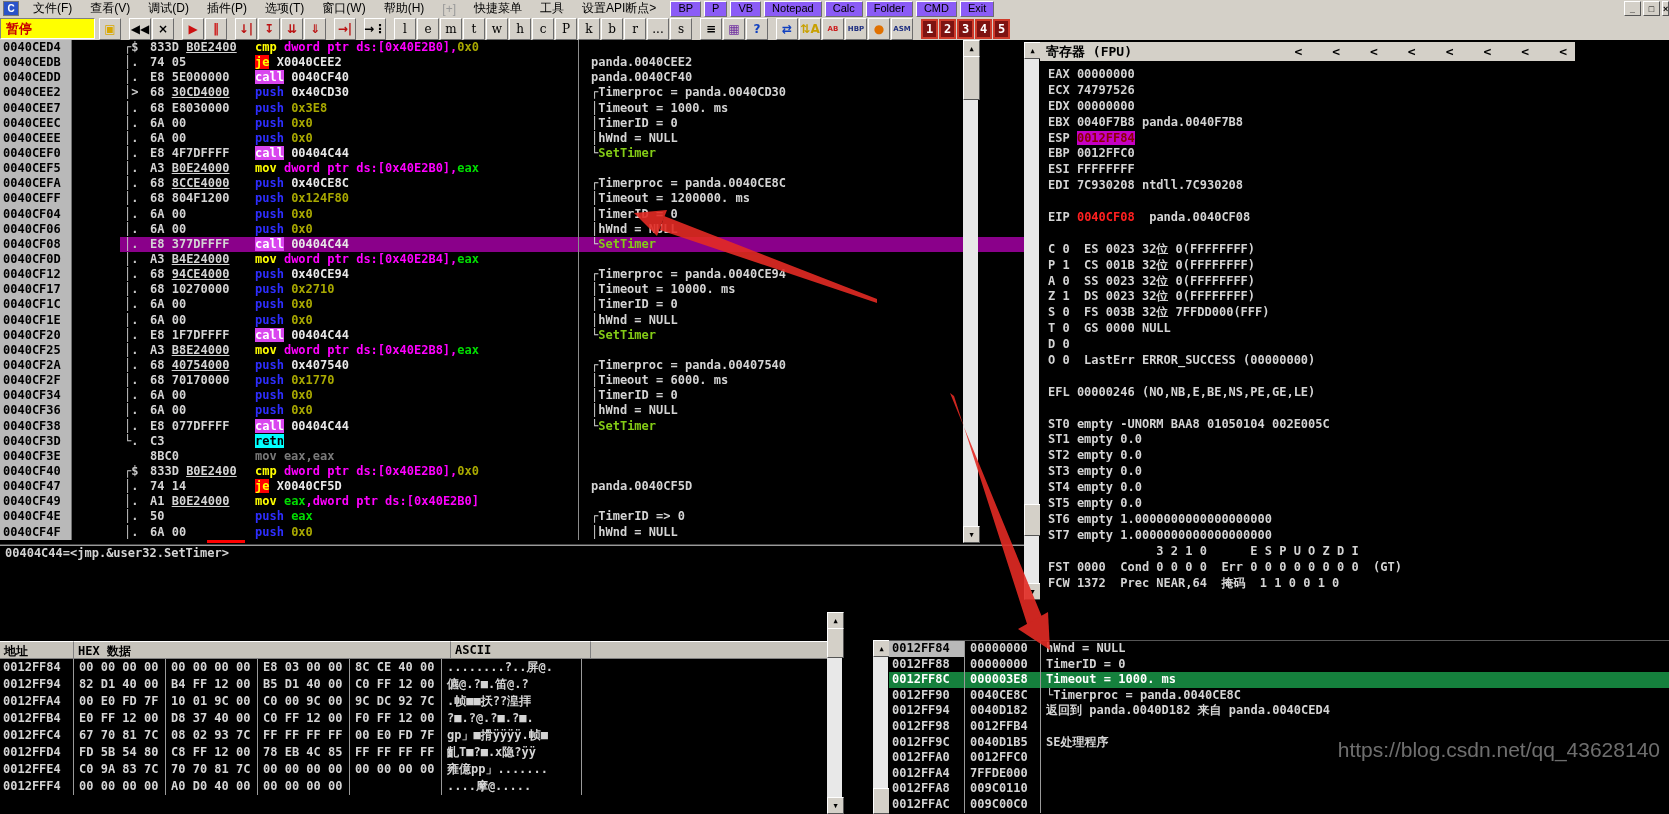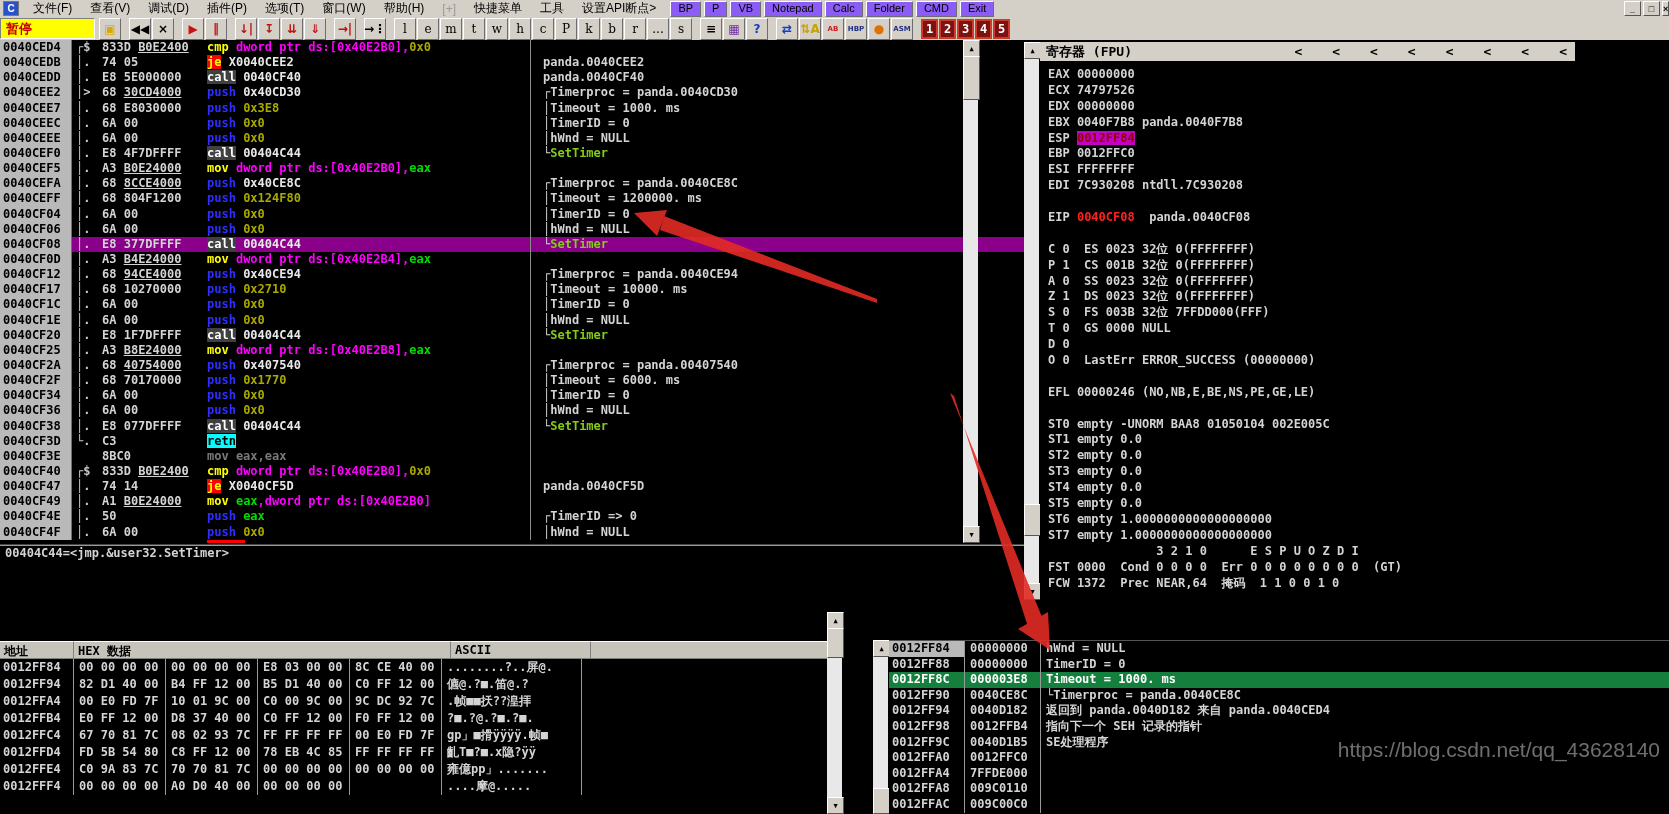--- a/index.html
+++ b/index.html
@@ -31,32 +31,32 @@
   .tbtn{width:20px;height:20px;margin-right:1px;background:#d4d0c8;display:inline-flex;align-items:center;justify-content:center;
         font-size:12px;font-weight:bold;font-family:"DejaVu Sans",sans-serif;
         border-top:1px solid #fff;border-left:1px solid #fff;border-right:1px solid #6d6d6d;border-bottom:1px solid #6d6d6d;}
   .tbtn.letter{font-family:"DejaVu Serif",serif;font-weight:normal;color:#000;}
   .tbtn.small{font-size:7px;letter-spacing:0;}
   .tbtn.num{width:17px;background:#7d1311;color:#fff;border:2px solid #cf3b2a;font-family:"DejaVu Sans Mono",monospace;
             font-size:12px;box-sizing:border-box;}
   
   .blackpane{position:absolute;background:#000;color:#d4d4d4;font-weight:bold;}
   #disasm{left:0;top:40px;width:1025px;height:503px;}
-  .drow{display:flex;height:15.15px;line-height:15.15px;white-space:pre;overflow:hidden;}
+  .drow{display:flex;height:15.15px;line-height:15.15px;white-space:pre;overflow:hidden;gap:48px;}
   .c-addr{width:72px;background:#b9b9b9;color:#000;padding-left:3px;box-sizing:border-box;
           border-right:1px solid #707070;flex:none;}
   .c-rest{flex:1;display:flex;}
   .drow.sel .c-rest{background:#8a008a;}
   .c-flow{width:30px;flex:none;padding-left:4px;box-sizing:border-box;color:#c8c8c8;}
   .c-bytes{width:105px;flex:none;overflow:hidden;}
   .c-instr{width:323px;flex:none;overflow:hidden;}
   .c-comm{flex:1;border-left:1px solid #8c8c8c;padding-left:12px;overflow:hidden;}
   .t-y{color:#ffff00}.t-b{color:#2e2eff}.t-m{color:#ff00ff}.t-g{color:#00dd00}
   .t-o{color:#a8a800}.t-w{color:#e8e8e8}.t-r{color:#84cc16}.t-c{color:#d4d4d4}
-  .t-dim{color:#7a7a7a}.t-call{background:#404040;color:#ffffff}.t-je{background:#ff0000;color:#ffff00}
+  .t-dim{color:#7a7a7a}.t-call{background:#d946ef;color:#ffffff}.t-je{background:#ff0000;color:#ffff00}
   .t-retn{background:#00ffff;color:#000}.t-u{text-decoration:underline}
   .t-esp{background:#c400c4;color:#8b0000}.t-eip{color:#ff2020}
   #partial-call{position:absolute;left:207px;top:500px;width:38px;height:3px;background:#ff0000;}
   #infoline{left:0;top:544px;width:1025px;height:16px;line-height:15px;padding-left:5px;box-sizing:border-box;
             border-top:2px groove #9a9a9a;}
   
   .sbar{position:absolute;width:15px;background:#e8e8e8;}
   .sarrow{position:absolute;left:0;width:15px;height:15px;background:#d4d0c8;color:#000;font-size:7px;
           display:flex;align-items:center;justify-content:center;
           border-top:1px solid #fff;border-left:1px solid #fff;border-right:1px solid #555;border-bottom:1px solid #555;}
@@ -279,21 +279,21 @@
     <div class="sarrow" style="top:0;">▲</div>
     <div class="sthumb" style="top:148px;height:24px;"></div>
   </div>
 
   <div id="stack" class="blackpane">
       <div class="srow"><span class="s-addr esp">0012FF84</span><span class="s-val">00000000</span><span class="s-comm">hWnd = NULL</span></div>
       <div class="srow"><span class="s-addr">0012FF88</span><span class="s-val">00000000</span><span class="s-comm">TimerID = 0</span></div>
       <div class="srow sel"><span class="s-addr">0012FF8C</span><span class="s-val">000003E8</span><span class="s-comm">Timeout = 1000. ms</span></div>
       <div class="srow"><span class="s-addr">0012FF90</span><span class="s-val">0040CE8C</span><span class="s-comm">└Timerproc = panda.0040CE8C</span></div>
       <div class="srow"><span class="s-addr">0012FF94</span><span class="s-val">0040D182</span><span class="s-comm">返回到 panda.0040D182 来自 panda.0040CED4</span></div>
-      <div class="srow"><span class="s-addr">0012FF98</span><span class="s-val">0012FFB4</span><span class="s-comm">指向下一个 SEH 记录的指针</span></div>
+      <div class="srow"><span class="s-addr">0012FF98</span><span class="s-val">0012FFB4</span></div>
       <div class="srow"><span class="s-addr">0012FF9C</span><span class="s-val">0040D1B5</span><span class="s-comm">SE处理程序</span></div>
       <div class="srow"><span class="s-addr">0012FFA0</span><span class="s-val">0012FFC0</span><span class="s-comm"></span></div>
       <div class="srow"><span class="s-addr">0012FFA4</span><span class="s-val">7FFDE000</span><span class="s-comm"></span></div>
       <div class="srow"><span class="s-addr">0012FFA8</span><span class="s-val">009C0110</span><span class="s-comm"></span></div>
       <div class="srow"><span class="s-addr">0012FFAC</span><span class="s-val">009C00C0</span><span class="s-comm"></span></div>
     </div>
 
   <svg id="arrows" width="1669" height="814">
     <g fill="#e32b24" opacity="0.9">
       <polygon points="664,216 877,299 877,303 660,230"></polygon>

